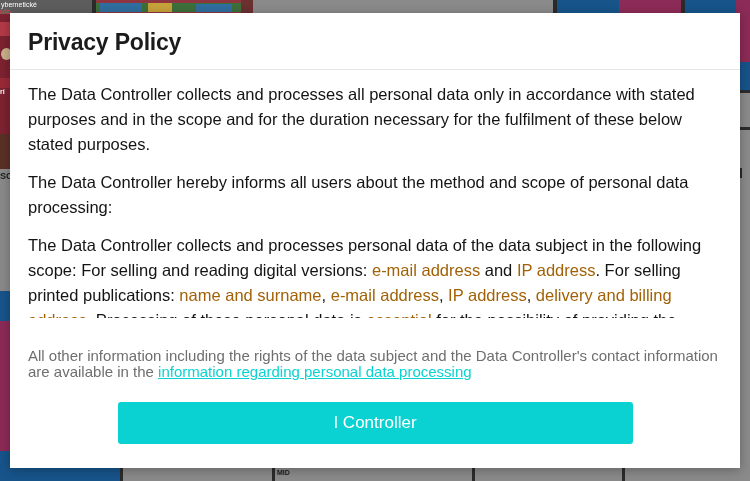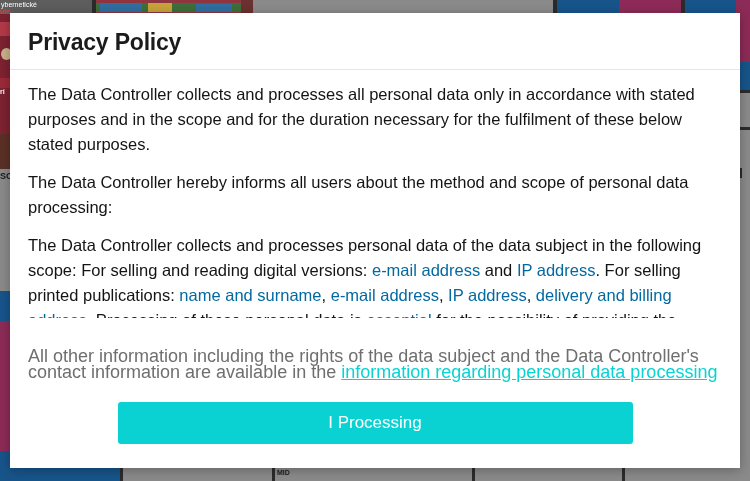--- a/index.html
+++ b/index.html
@@ -101,27 +101,27 @@
     margin: 0 0 13px 0;
     font-size: 16.5px;
     line-height: 25px;
     color: #141414;
   }
   .para:last-of-type {
     margin-bottom: 0;
   }
 
   .term {
-    color: #0369a1;
+    color: #a16207;
   }
 
   .modal-note {
     margin: 0;
     padding: 30px 18px 0 18px;
-    font-size: 18px;
+    font-size: 15px;
     line-height: 16px;
     color: #6f6f6f;
   }
   .note-link {
     color: #0ad2d2;
     text-decoration: underline;
     cursor: pointer;
   }
 
   .modal-footer {
@@ -245,18 +245,18 @@
 
       <p class="para">The Data Controller hereby informs all users about the method and scope of personal data processing:</p>
 
       <p class="para"><span>The Data Controller collects and processes personal data of the data subject in the following scope: For selling and reading digital versions: </span><span class="term">e-mail address</span><span> and </span><span class="term">IP address</span><span>. For selling printed publications: </span><span class="term">name and surname</span><span>, </span><span class="term">e-mail address</span><span>, </span><span class="term">IP address</span><span>, </span><span class="term">delivery and billing address</span><span>. Processing of these personal data is </span><span class="term">essential</span><span> for the possibility of providing the service.</span></p>
 
     </div>
 
     <p class="modal-note"><span>All other information including the rights of the data subject and the Data Controller's contact information are available in the </span><a class="note-link" href="#">information regarding personal data processing</a></p>
 
     <div class="modal-footer">
-      <button class="ack-button" type="button">I Processing</button>
+      <button class="ack-button" type="button">I Controller</button>
     </div>
 
   </div>
 
 </div>
 
 </body></html>

